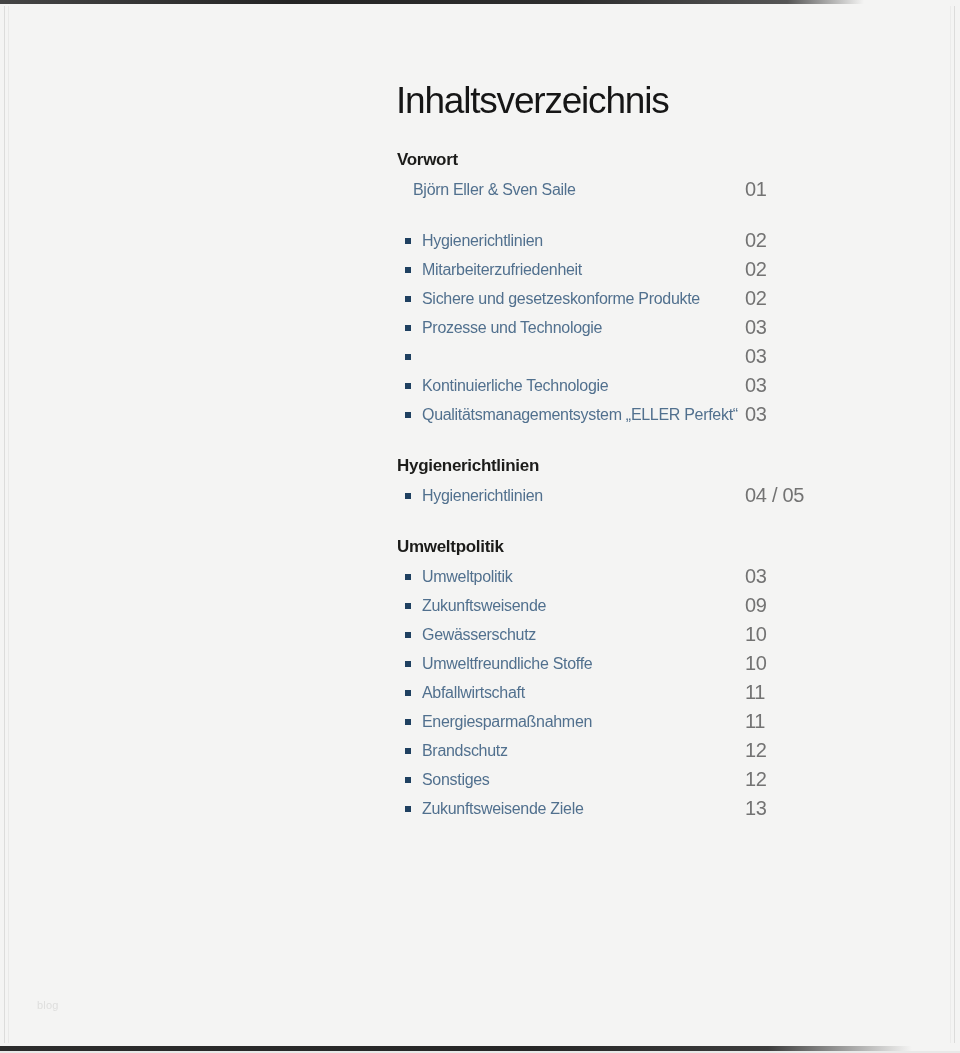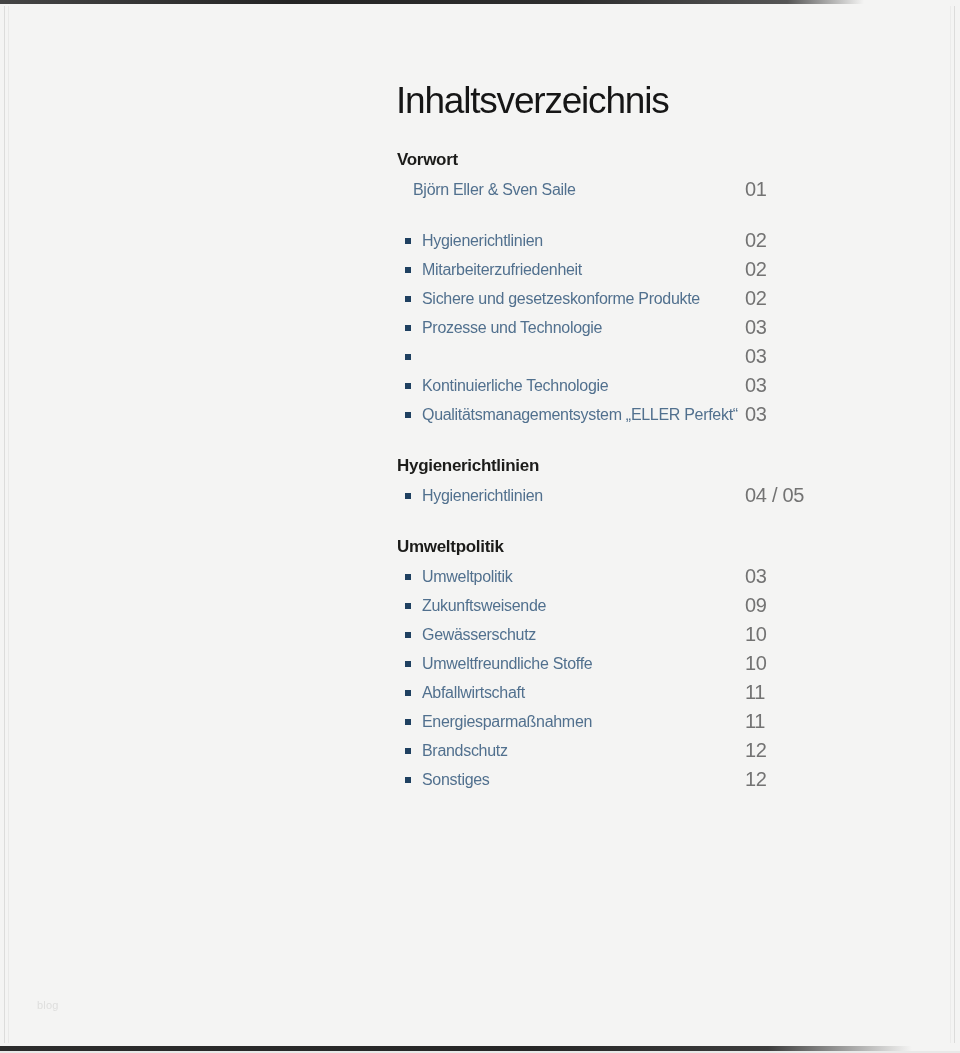--- a/index.html
+++ b/index.html
@@ -167,19 +167,24 @@
       <div class="toc-row">
         <span class="bullet"></span>
         <span class="label">Brandschutz</span>
         <span class="page">12</span>
       </div>
       <div class="toc-row">
         <span class="bullet"></span>
         <span class="label">Sonstiges</span>
         <span class="page">12</span>
       </div>
+      <div class="toc-row">
+        <span class="bullet"></span>
+        <span class="label">Zukunftsweisende Ziele</span>
+        <span class="page">13</span>
+      </div>
     </section>
   </div>
 
 <div class="watermark">blog</div>
 
 <div class="bottom-bar"></div>
 <div class="bottom-strip"></div>
 
 </body></html>

